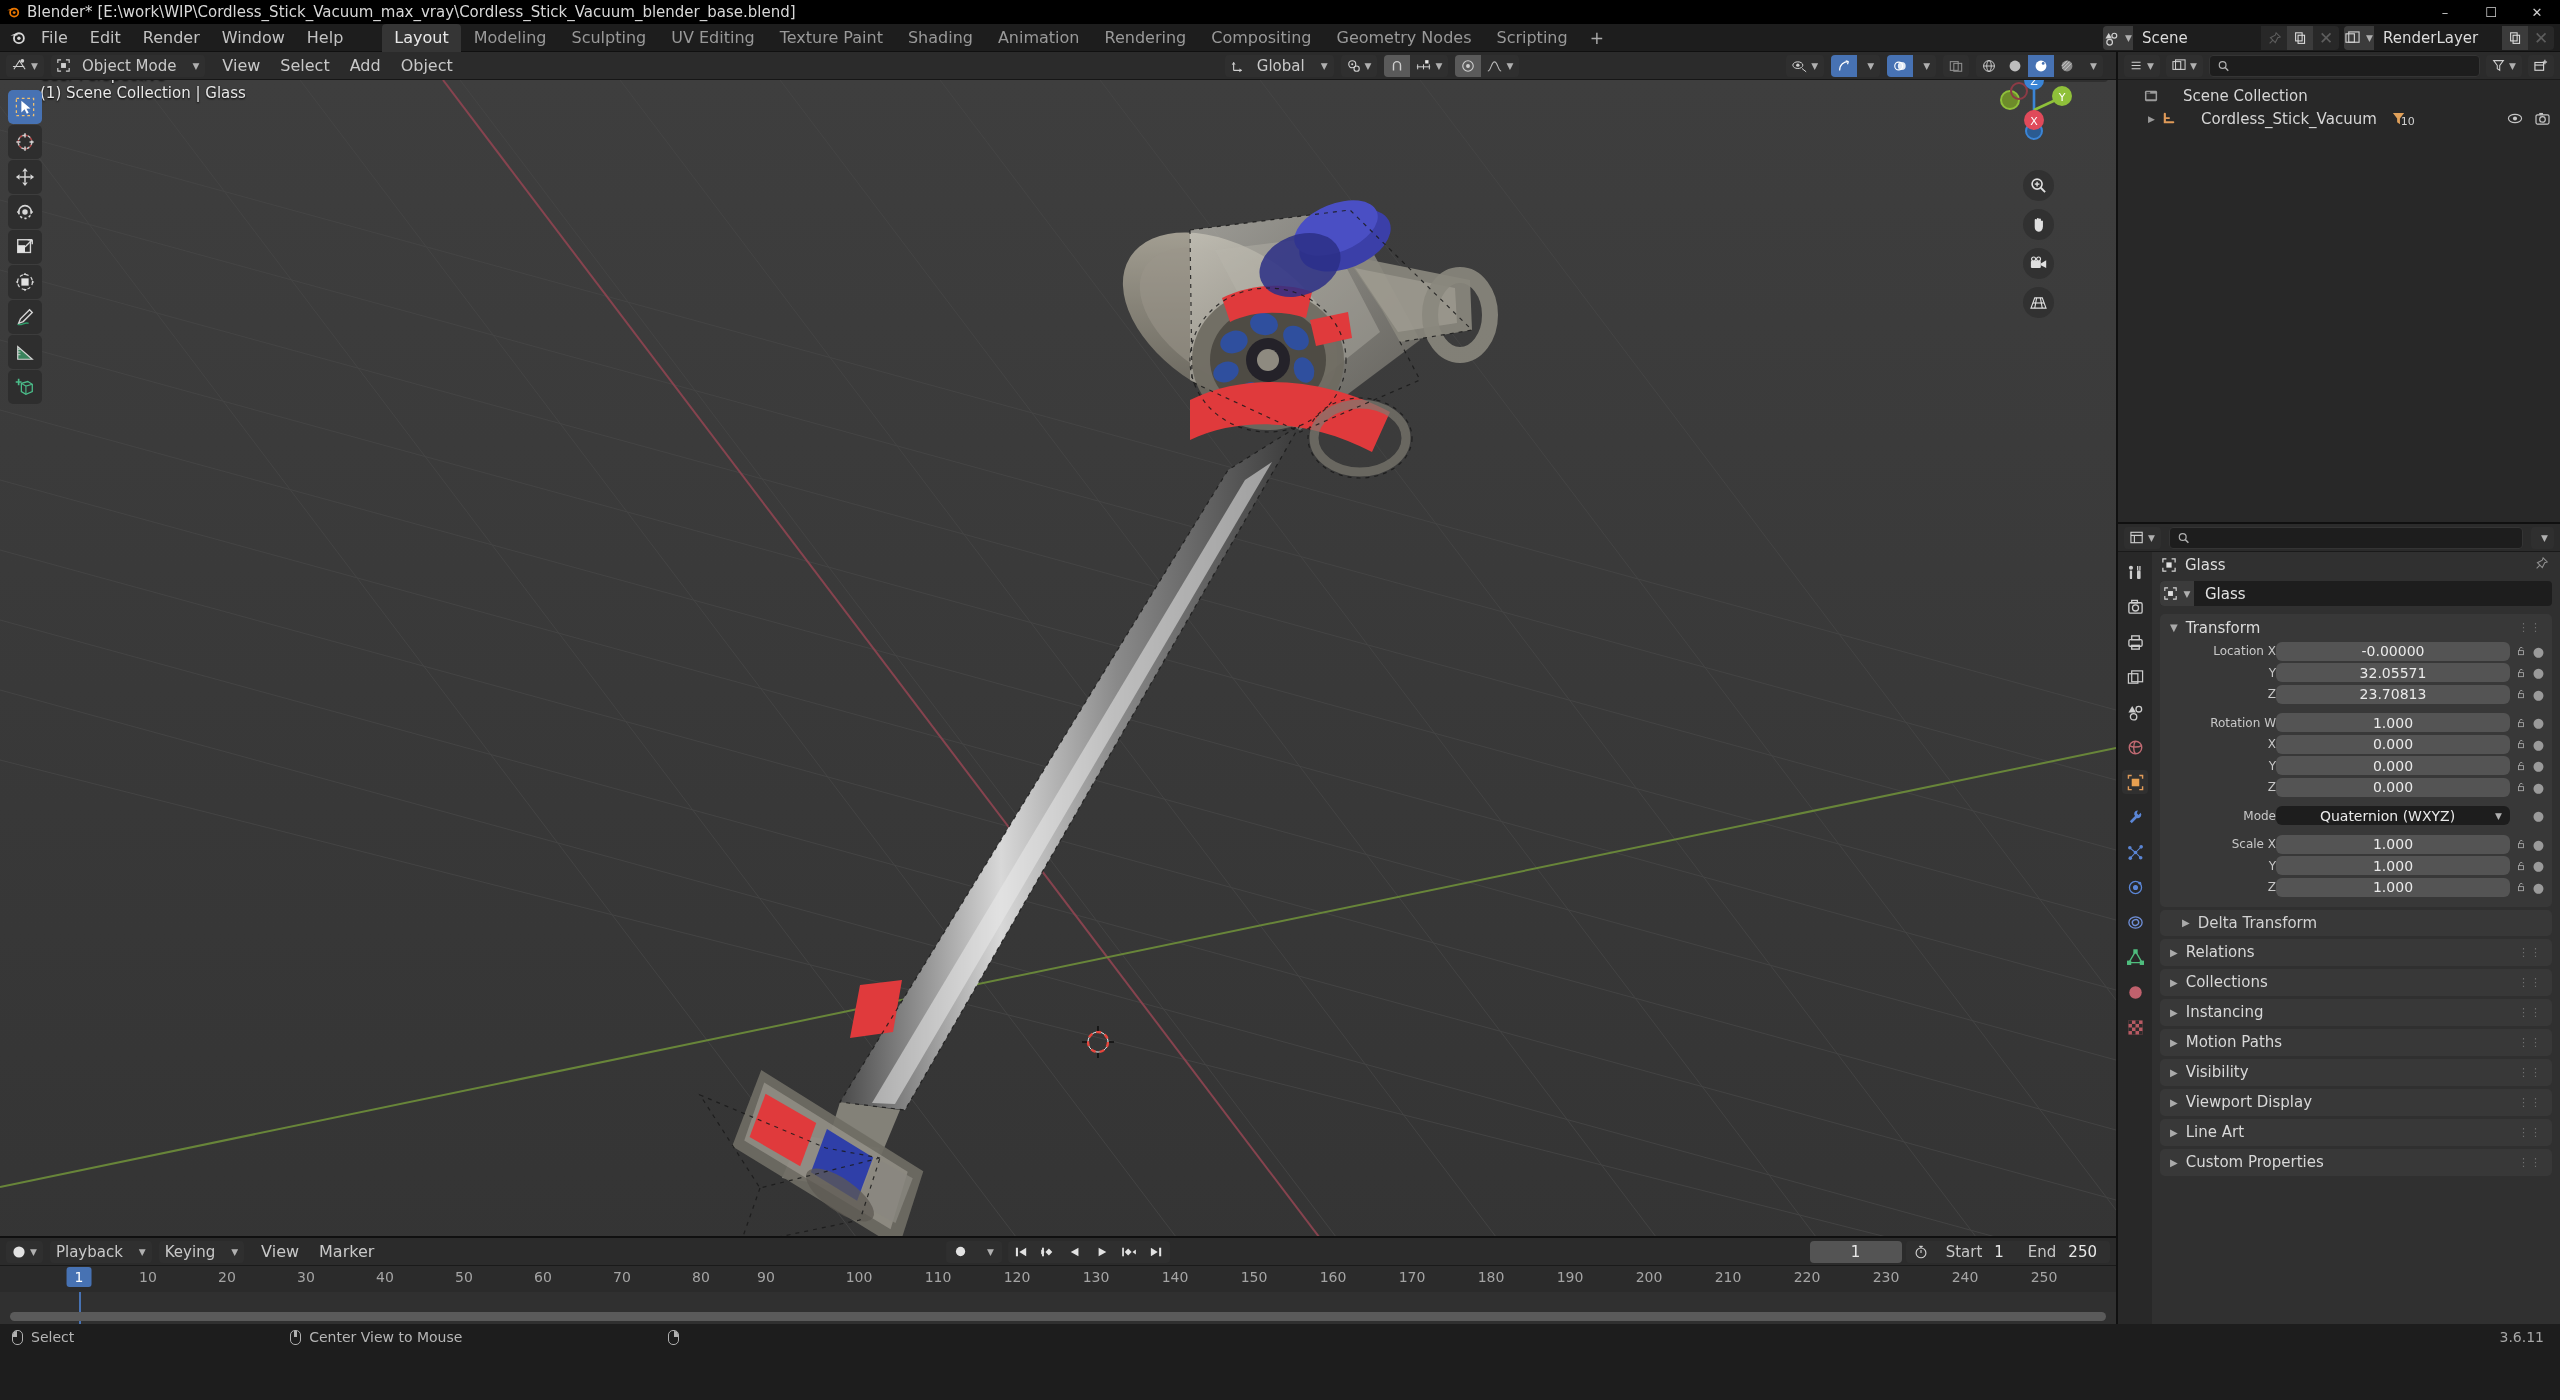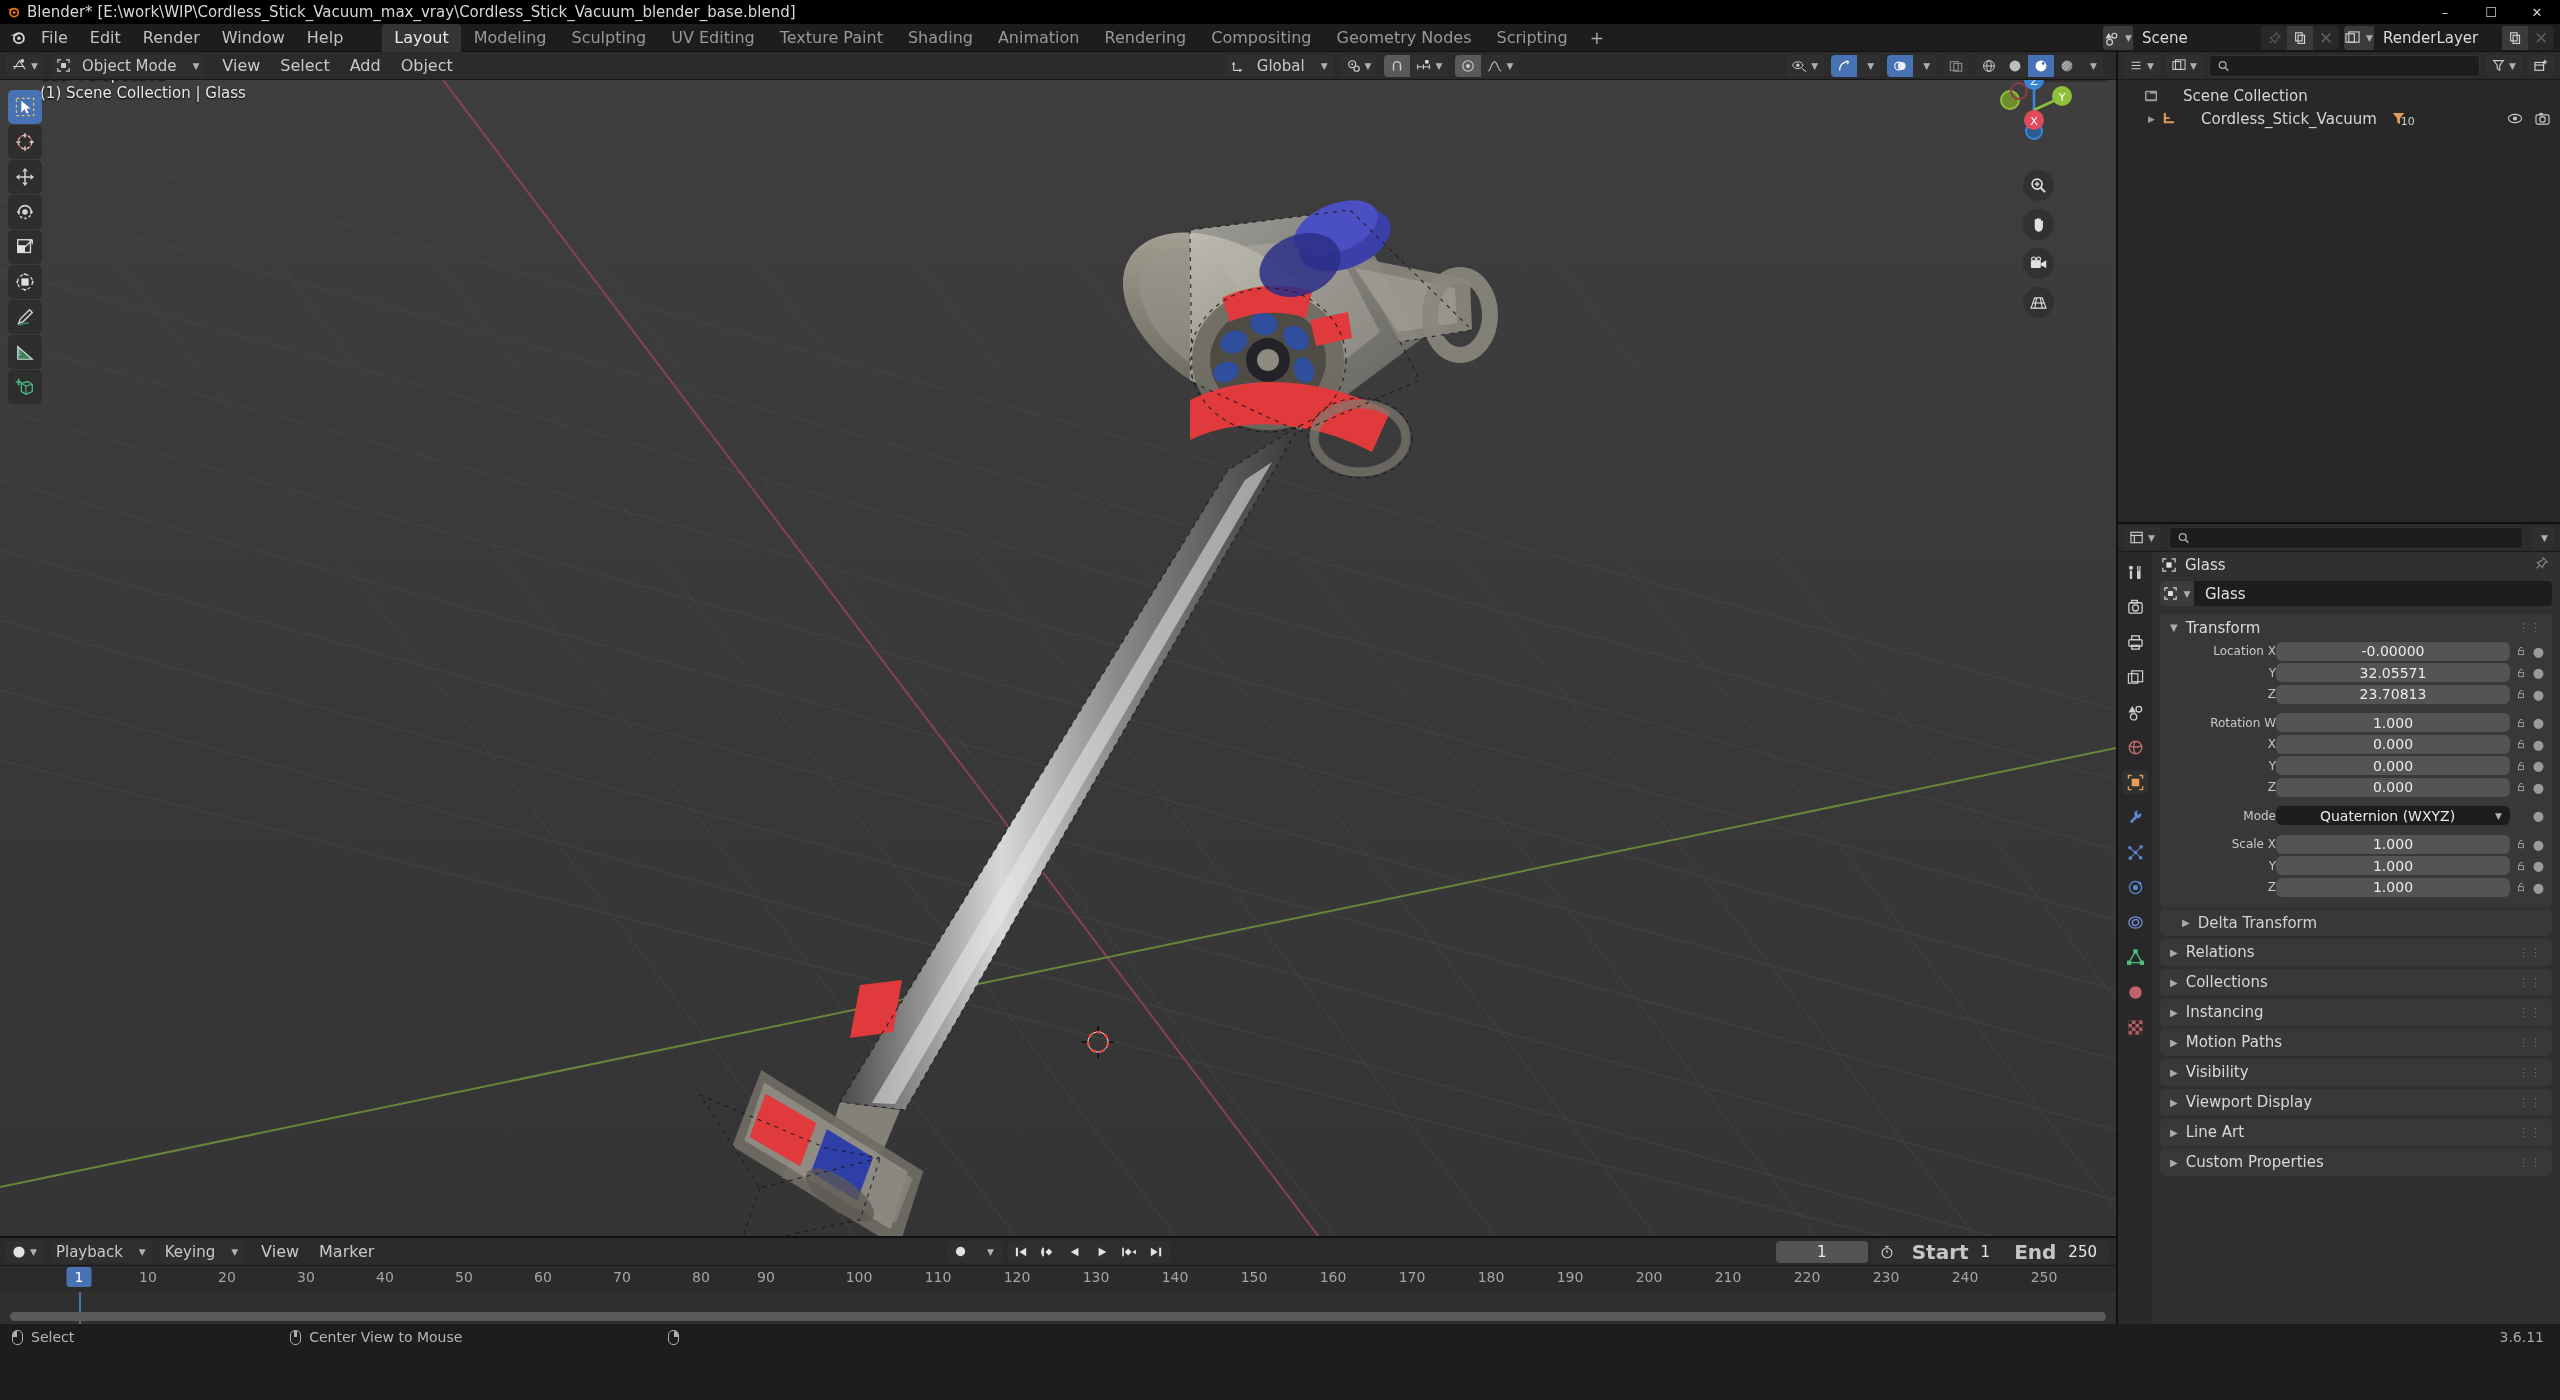--- a/index.html
+++ b/index.html
@@ -84,21 +84,21 @@
   #tl-center { position:absolute; left:50%; transform:translateX(-50%);
      display:flex; align-items:center; gap:6px;}
   .rec-grp { display:flex; align-items:center; background:#2f2f2f; border-radius:4px; overflow:hidden;}
   .rec-grp > div { height:22px; display:flex;align-items:center;justify-content:center; padding:0 8px;}
   .pb-grp { display:flex; align-items:center; background:#2f2f2f; border-radius:4px; overflow:hidden;}
   .pb-grp > div { height:22px; width:27px; display:flex;align-items:center;justify-content:center;}
   #tl-right { position:absolute; right:6px; display:flex; align-items:center; gap:4px;}
   .num-field { background:#545454; border-radius:4px; height:22px; min-width:92px;
      display:flex;align-items:center;justify-content:center; font-size:15px; color:#e8e8e8;}
   .se-grp { display:flex; align-items:center; background:#2f2f2f; border-radius:4px; height:22px;}
-  .se-grp .lbl { font-size:20px;color:#c6c6c6; padding-left:11px;font-weight:bold;}
+  .se-grp .lbl { font-size:15px;color:#c6c6c6; padding-left:11px;}
   .se-grp .val { font-size:15px;color:#e8e8e8; padding:0 13px 0 12px;}
   #tl-ruler { height:26px; background:#2b2b2b; position:relative; }
   .tick { position:absolute; top:3px; font-size:14px; color:#a5a5a5; transform:translateX(-50%);}
   #cur-frame { position:absolute; top:1px; background:#4772b3; color:#fff;
      font-size:14px; border-radius:3px; padding:2px 8px; transform:translateX(-50%);}
   #tl-body { flex:1; background:#303030; position:relative;}
   #tl-play { position:absolute; left:0; top:0; bottom:0; width:2px; background:#4772b3;}
   #tl-scroll { position:absolute; left:10px; right:10px; bottom:3px; height:9px;
      background:#5a5a5a; border-radius:5px;}
 

